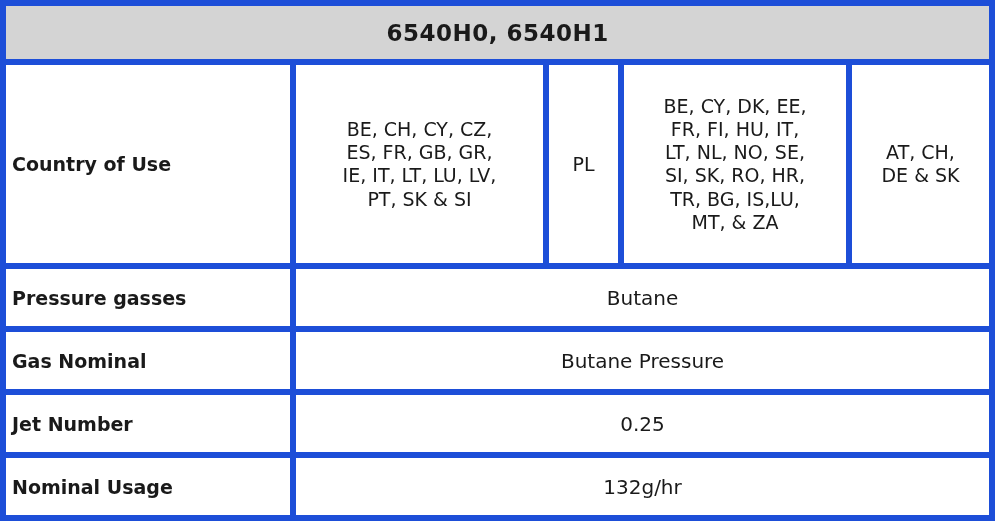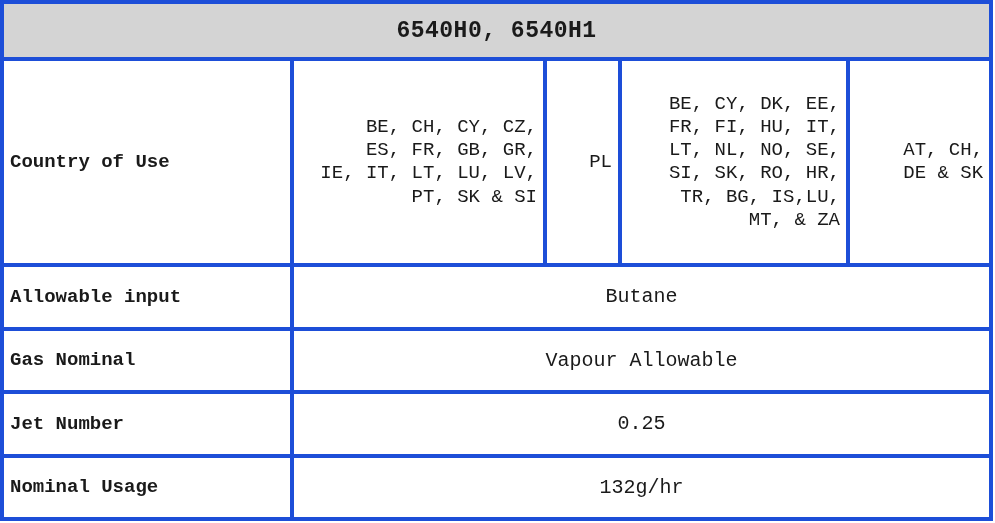--- a/index.html
+++ b/index.html
@@ -15,24 +15,23 @@
     overflow: hidden;
   }
   .spec-table {
     width: 993px;
     height: 521px;
     border-collapse: collapse;
     table-layout: fixed;
     border: 2px solid #1a1a1a;
   }
   .spec-table td {
-    border: 4px solid #1d4ed8;
+    border: 6px solid #1d4ed8;
     padding: 0 6px;
     vertical-align: middle;
-    font-family: Liberation Mono, monospace;
   }
   .title-cell {
     background: #d4d4d4;
     text-align: center;
     font-weight: bold;
     font-size: 23px;
     letter-spacing: 0.5px;
     height: 44px;
     padding: 2px 0 4px 0;
   }
@@ -41,21 +40,21 @@
     font-size: 19px;
     padding-left: 18px;
     white-space: nowrap;
   }
   .value-cell {
     text-align: center;
     font-size: 20px;
     border-radius: 10px;
   }
   .country-cell {
-    text-align: right;
+    text-align: center;
     font-size: 19px;
     line-height: 1.22;
   }
   .country-cell.narrow {
     font-size: 19px;
     border-radius: 7px;
   }
   .row-country { height: 172px; }
   .row-std { height: 53px; }
   .col-label { width: 290px; }
@@ -80,26 +79,26 @@
       <td class="title-cell" colspan="5">6540H0, 6540H1</td>
     </tr>
     <tr class="row-country">
       <td class="label-cell">Country of Use</td>
       <td class="country-cell">BE, CH, CY, CZ,<br>ES, FR, GB, GR,<br>IE, IT, LT, LU, LV,<br>PT, SK &amp; SI</td>
       <td class="country-cell narrow">PL</td>
       <td class="country-cell">BE, CY, DK, EE,<br>FR, FI, HU, IT,<br>LT, NL, NO, SE,<br>SI, SK, RO, HR,<br>TR, BG, IS,LU,<br>MT, &amp; ZA</td>
       <td class="country-cell">AT, CH,<br>DE &amp; SK</td>
     </tr>
     <tr class="row-std">
-      <td class="label-cell">Allowable input</td>
+      <td class="label-cell">Pressure gasses</td>
       <td class="value-cell" colspan="4">Butane</td>
     </tr>
     <tr class="row-std">
       <td class="label-cell">Gas Nominal</td>
-      <td class="value-cell" colspan="4">Vapour Allowable</td>
+      <td class="value-cell" colspan="4">Butane Pressure</td>
     </tr>
     <tr class="row-std">
       <td class="label-cell">Jet Number</td>
       <td class="value-cell" colspan="4">0.25</td>
     </tr>
     <tr class="row-std">
       <td class="label-cell">Nominal Usage</td>
       <td class="value-cell" colspan="4">132g/hr</td>
     </tr>
   </tbody>

